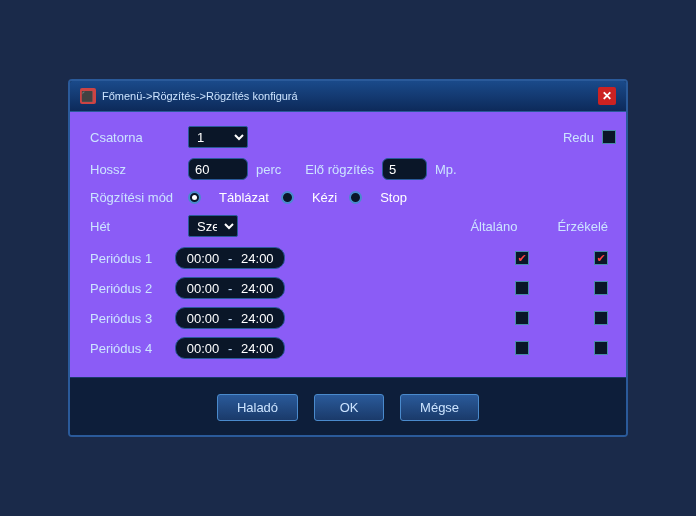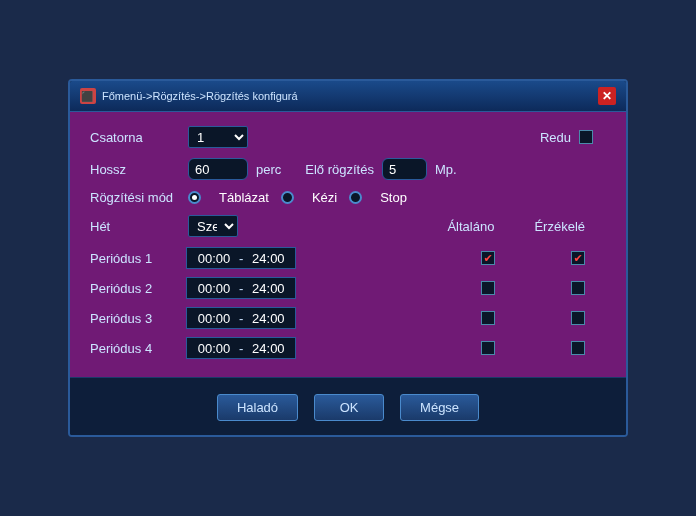--- a/index.html
+++ b/index.html
@@ -56,22 +56,22 @@
       border-radius: 2px;
       display: flex;
       align-items: center;
       justify-content: center;
       cursor: pointer;
       color: white;
       font-size: 12px;
       font-weight: bold;
     }
     .content {
-      padding: 14px 33px 10px 20px;
-      background: #701a75;
+      padding: 14px 10px 10px 20px;
+      background: #8b5cf6;
     }
     .row {
       display: flex;
       align-items: center;
       margin-bottom: 10px;
       gap: 8px;
     }
     .label {
       color: #cce4ff;
       min-width: 90px;
@@ -147,36 +147,36 @@
       color: #ff4444;
     }
     .col-header {
       color: #cce4ff;
       font-size: 13px;
     }
     .period-row {
       display: flex;
       align-items: center;
       margin-bottom: 8px;
-      gap: 16px;
+      gap: 5px;
     }
     .period-label {
       min-width: 80px;
       color: #cce4ff;
       font-size: 13px;
     }
     .time-range {
       display: flex;
       align-items: center;
       gap: 4px;
       background: #0a1628;
       border: 1px solid #2a5a9a;
       padding: 2px 6px;
       height: 22px;
-      border-radius: 0;
+      border-radius: 10px;
     }
     .time-sep {
       color: #cce4ff;
     }
     .time-input {
       background: transparent;
       border: none;
       color: #ffffff;
       font-size: 13px;
       width: 42px;

